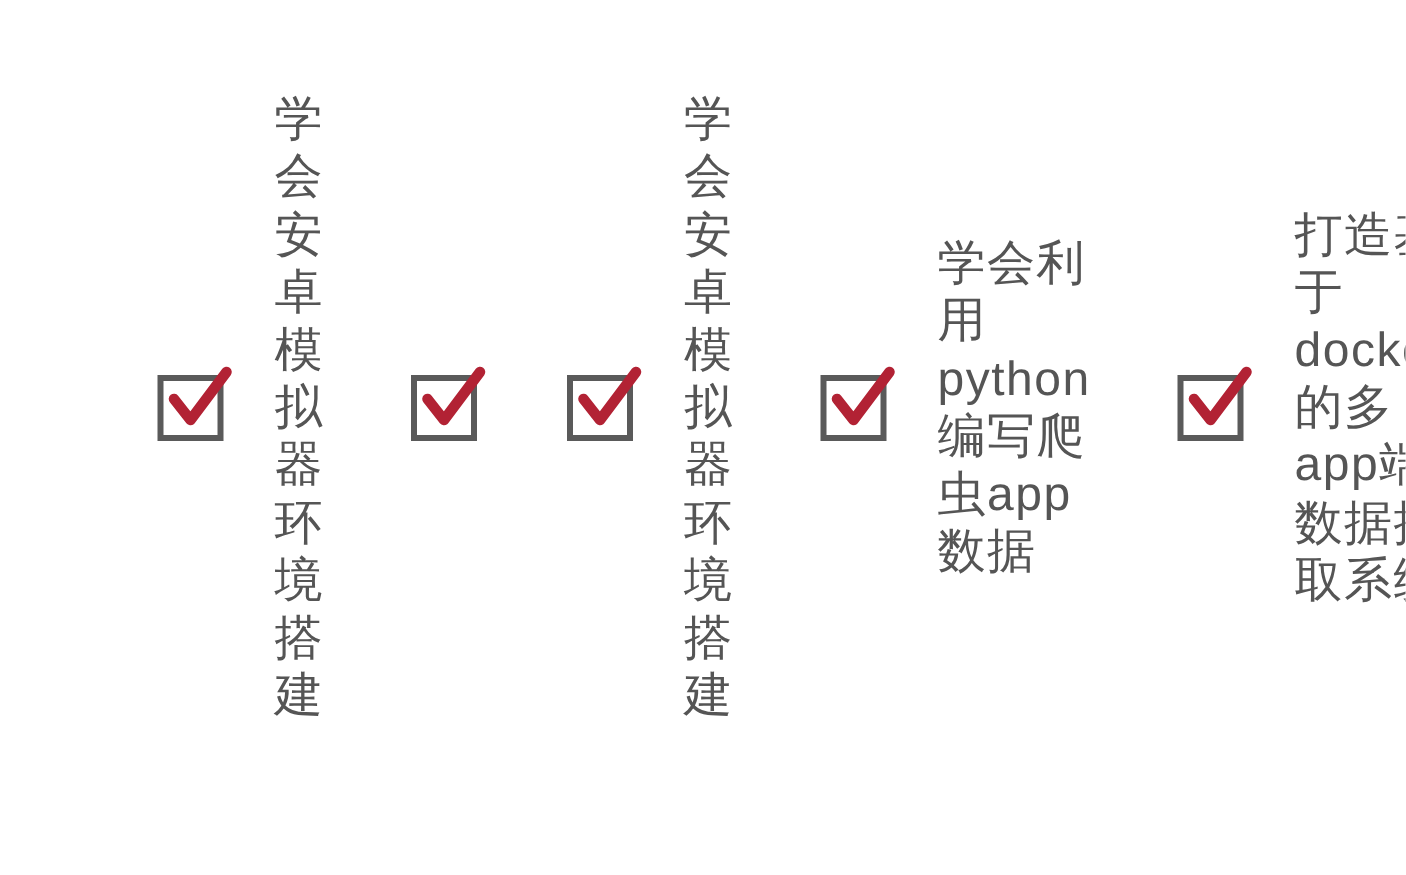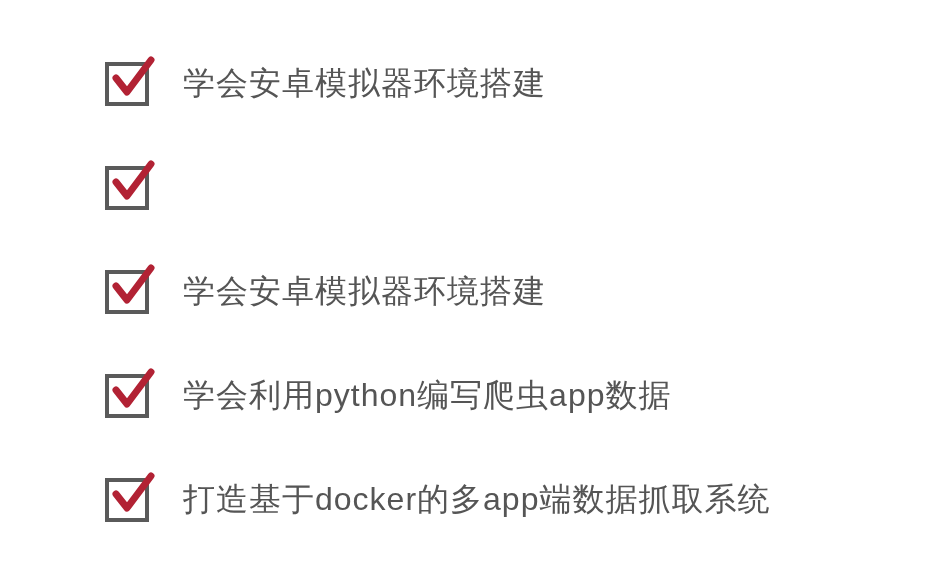--- a/index.html
+++ b/index.html
@@ -9,23 +9,22 @@
     }
     body {
       width: 937px;
       height: 583px;
       background: #ffffff;
       font-family: "PingFang SC", "Hiragino Sans GB", "Microsoft YaHei", sans-serif;
       padding: 60px 0 0 105px;
     }
     .list {
       display: flex;
-      flex-direction: column;
+      flex-direction: row;
       gap: 58px;
-      justify-content: flex-end;
     }
     .list-item {
       display: flex;
       align-items: center;
       gap: 32px;
     }
     .checkbox-icon {
       width: 46px;
       height: 46px;
       position: relative;

